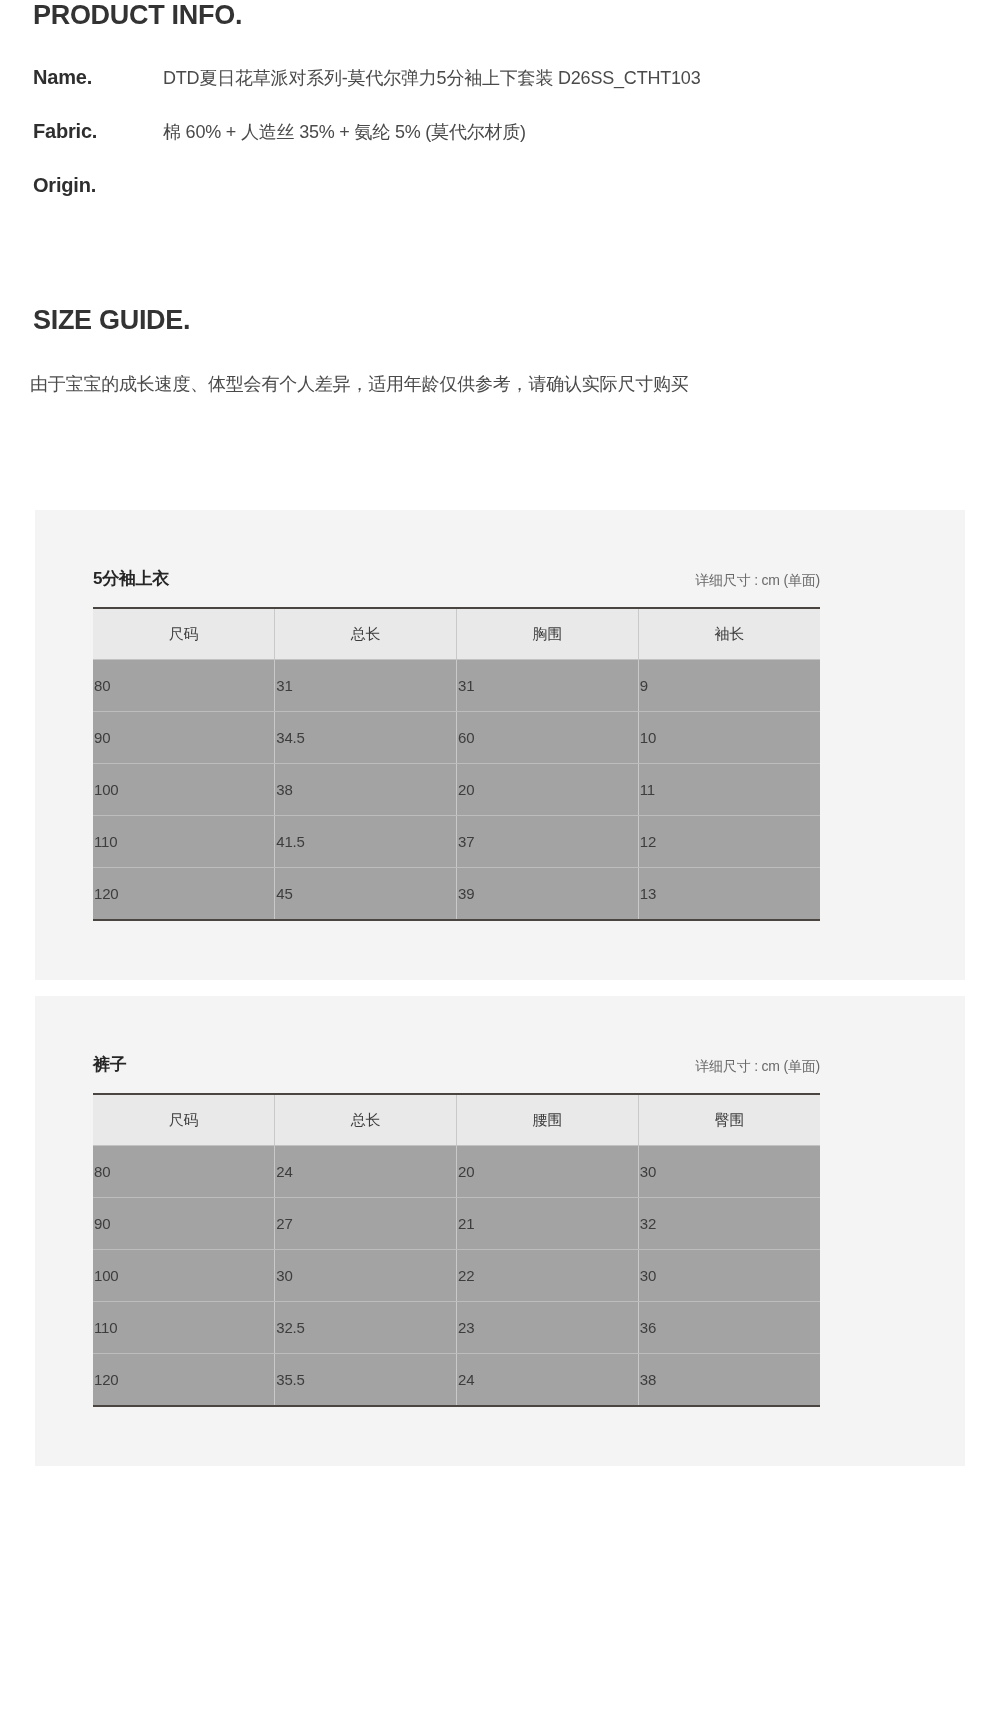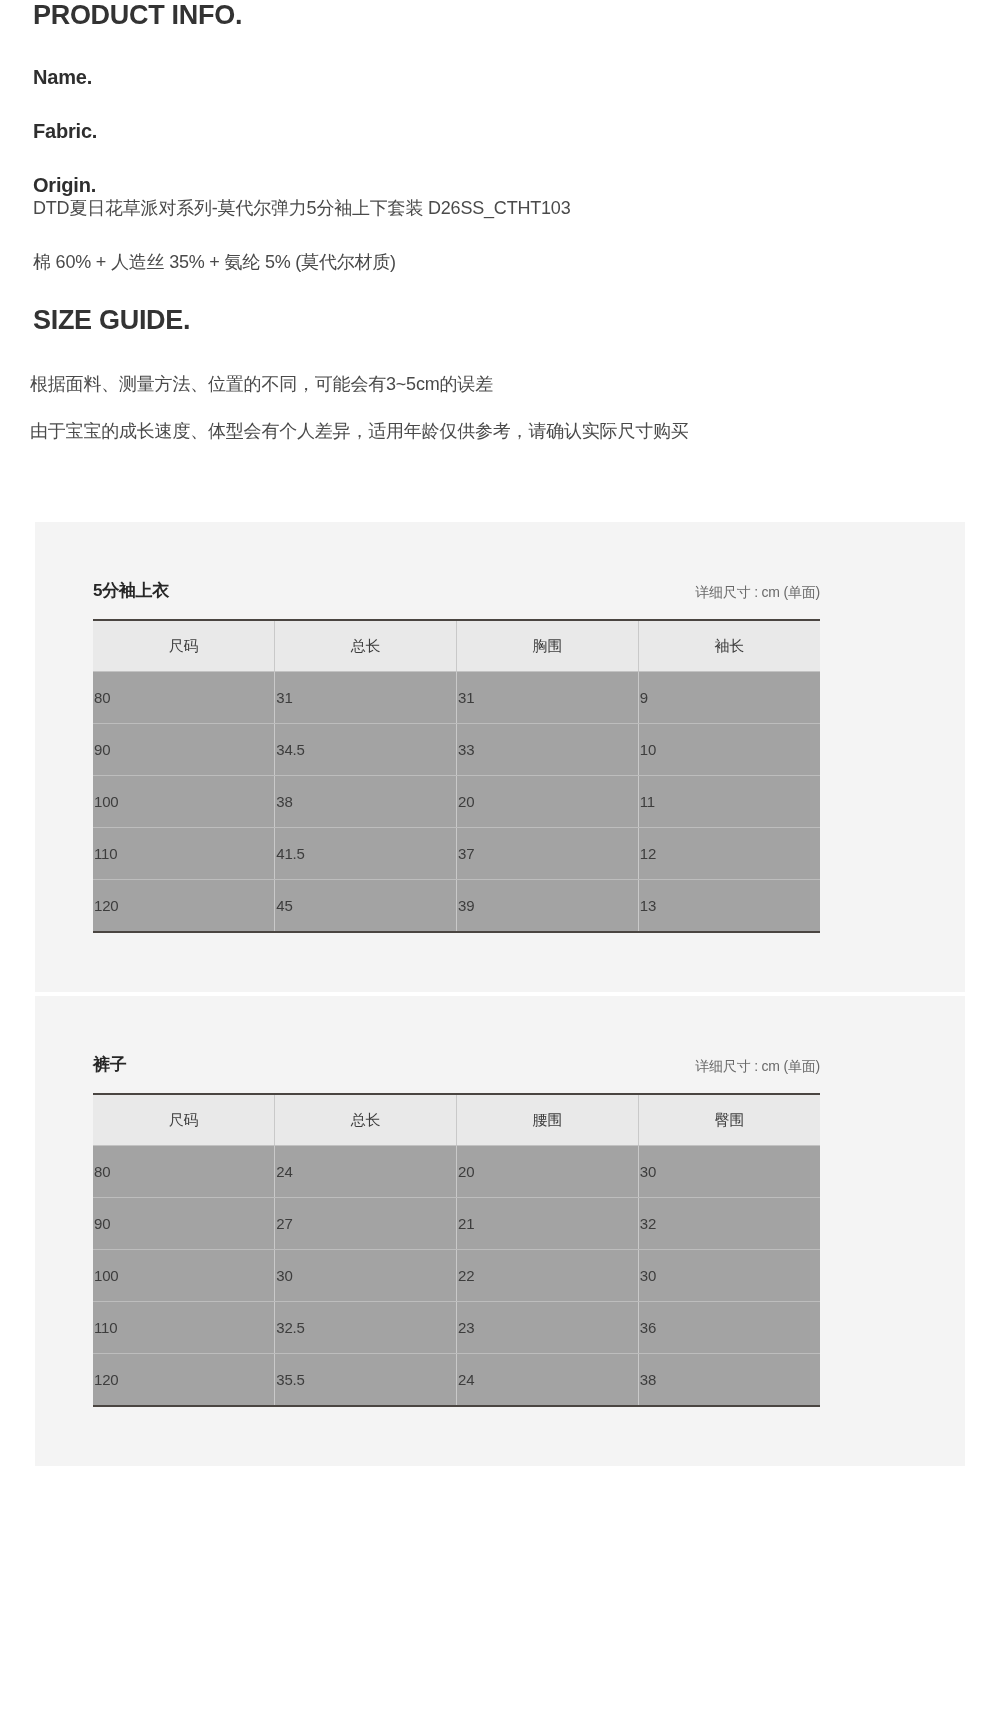--- a/index.html
+++ b/index.html
@@ -45,21 +45,20 @@
   .info-rows {
     position: absolute;
     left: 33px;
     top: 66px;
     width: 940px;
   }
   .info-row {
     display: flex;
     align-items: baseline;
     height: 54px;
-    flex-direction: column;
   }
   .info-label {
     width: 130px;
     flex: 0 0 130px;
     font-size: 20px;
     font-weight: 700;
     color: #2e2e2e;
     letter-spacing: -0.2px;
   }
   .info-value {
@@ -91,21 +90,21 @@
   }
 
   
   .panel {
     position: absolute;
     left: 35px;
     width: 930px;
     background: #f4f4f4;
   }
   #panel-top {
-    top: 522px;
+    top: 510px;
     height: 470px;
   }
   #panel-bottom {
     top: 996px;
     height: 470px;
   }
 
   .panel-inner {
     position: absolute;
     left: 58px;
@@ -194,21 +193,20 @@
         <div class="info-label">Origin.</div>
       </div>
 
     </div>
   </section>
 
   <section>
     <h1 class="section-title" id="size-guide-title">SIZE GUIDE.</h1>
 
     <div class="size-notes">
-      <div class="size-note">根据面料、测量方法、位置的不同，可能会有3~5cm的误差</div>
       <div class="size-note">由于宝宝的成长速度、体型会有个人差异，适用年龄仅供参考，请确认实际尺寸购买</div>
     </div>
 
     <div class="panel" id="panel-top">
       <div class="panel-inner">
         <div class="panel-head">
           <div class="panel-title">5分袖上衣</div>
           <div class="panel-unit">详细尺寸 : cm (单面)</div>
         </div>
 
@@ -224,21 +222,21 @@
           <tbody>
             <tr>
               <td>80</td>
               <td>31</td>
               <td>31</td>
               <td>9</td>
             </tr>
             <tr>
               <td>90</td>
               <td>34.5</td>
-              <td>33</td>
+              <td>60</td>
               <td>10</td>
             </tr>
             <tr>
               <td>100</td>
               <td>38</td>
               <td>20</td>
               <td>11</td>
             </tr>
             <tr>
               <td>110</td>

